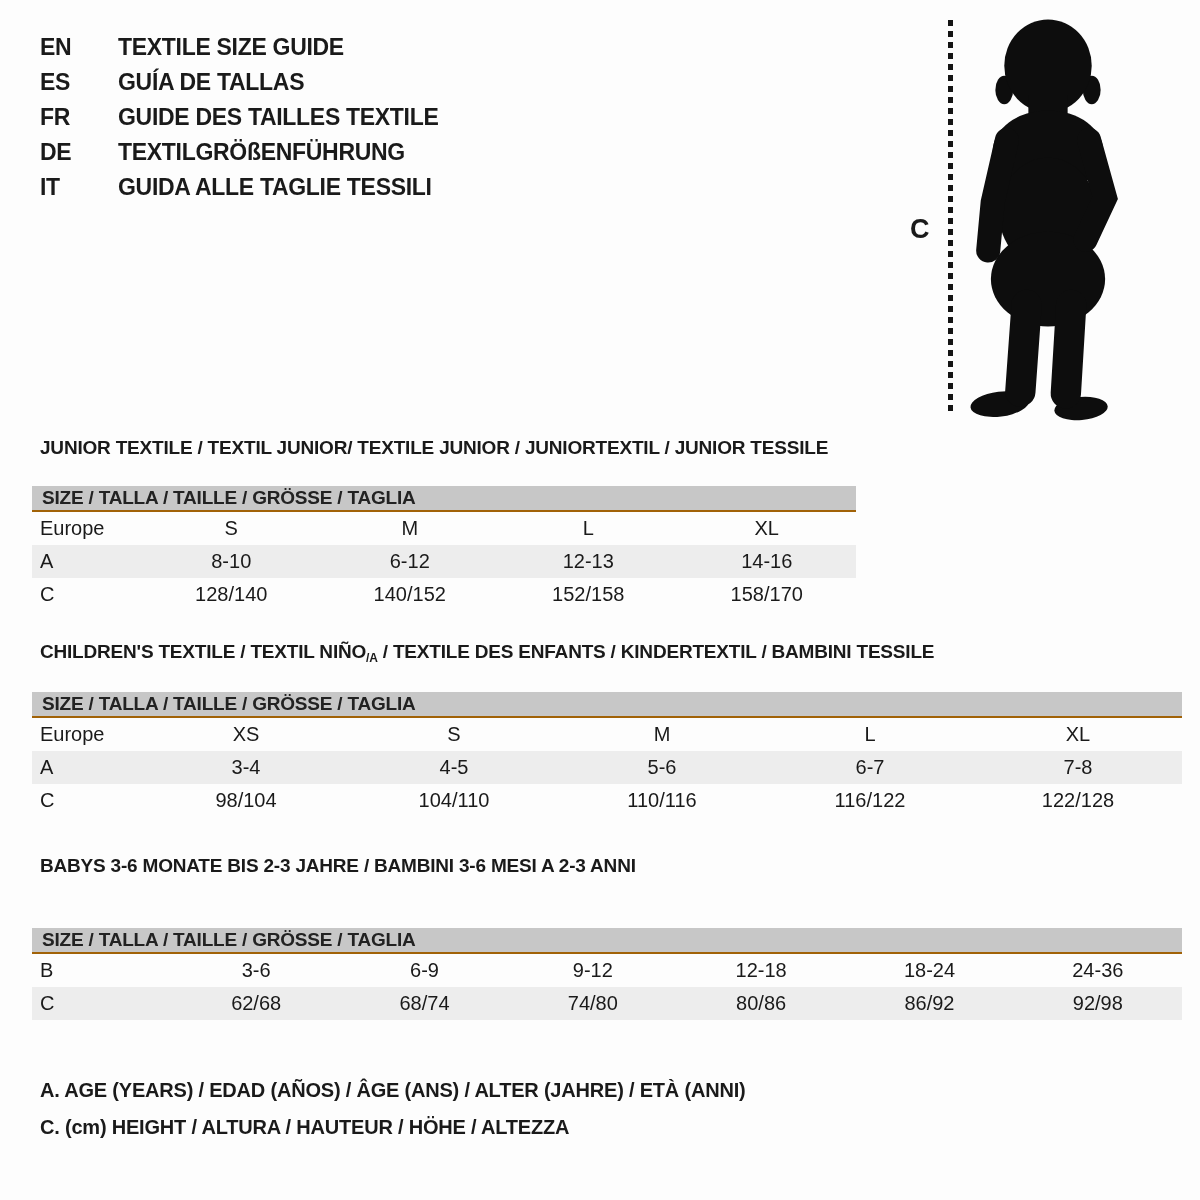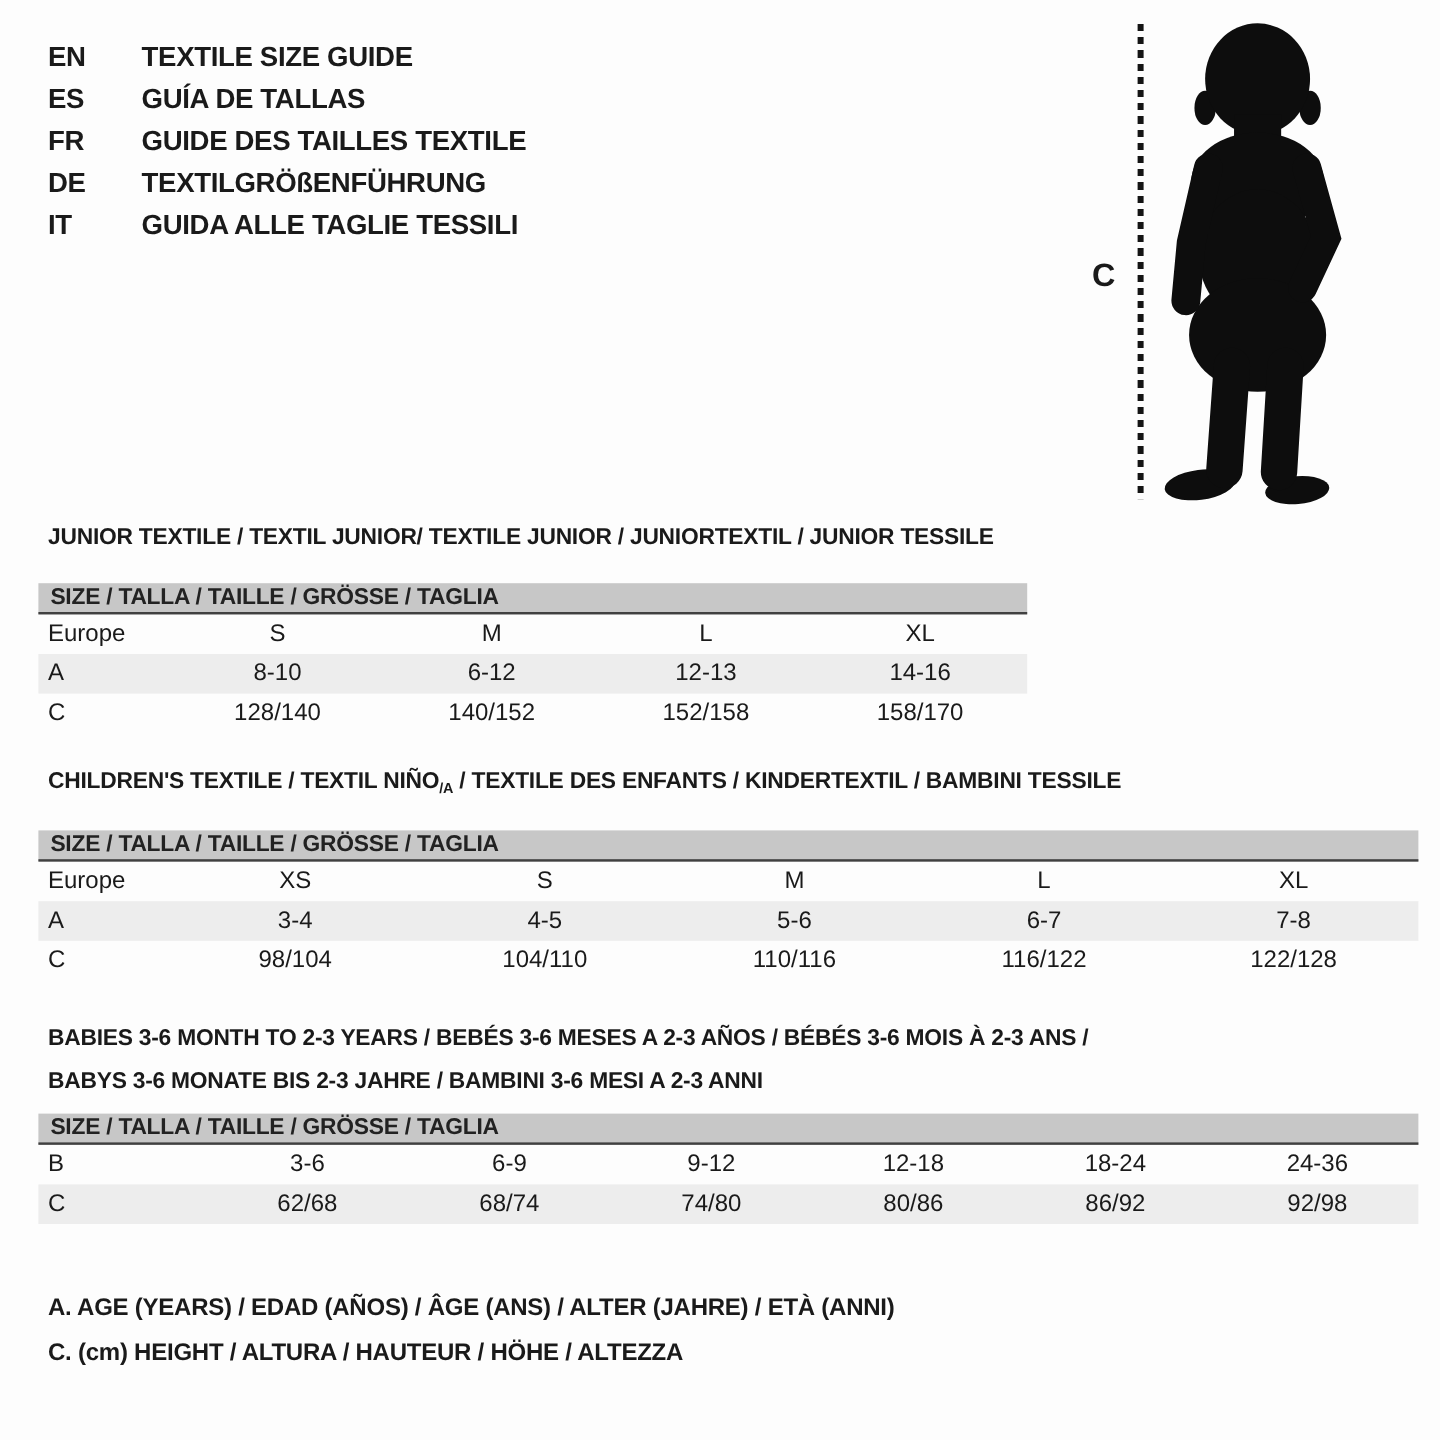--- a/index.html
+++ b/index.html
@@ -45,21 +45,21 @@
   .sub-mark { font-size: 12px; vertical-align: -4px; }
 
   
   .size-table { position: absolute; left: 32px; }
   .junior   { top: 486px; width: 824px; }
   .children { top: 692px; width: 1150px; }
   .babies   { top: 928px; width: 1150px; }
 
   .size-bar {
     height: 26px; background: var(--bar_gray, #c7c7c7);
-    border-bottom: 2px solid #404040;
+    border-bottom: 2px solid #a16207;
     display: flex; align-items: center; padding-left: 10px;
     font-weight: bold; font-size: 19px; letter-spacing: -0.2px;
     color: #222222;
   }
   .trow { display: flex; height: 33px; align-items: center; font-size: 20px; }
   .trow:nth-of-type(odd) { background: var(--row_gray, #ededed); } 
   .trow.first { background: transparent; }
   .rlabel { width: 110px; padding-left: 8px; white-space: nowrap; }
   .babies .rlabel { width: 140px; }
   .cell { flex: 1; text-align: center; white-space: nowrap; }
@@ -172,21 +172,20 @@
       <div class="rlabel">C</div>
       <div class="cell">98/104</div>
       <div class="cell">104/110</div>
       <div class="cell">110/116</div>
       <div class="cell">116/122</div>
       <div class="cell">122/128</div>
     </div>
   </div>
 
   <div class="section-title t-babies">
-    <div>BABIES 3-6 MONTH TO 2-3 YEARS / BEBÉS 3-6 MESES A 2-3 AÑOS / BÉBÉS 3-6 MOIS À 2-3 ANS /</div>
     <div>BABYS 3-6 MONATE BIS 2-3 JAHRE / BAMBINI 3-6 MESI A 2-3 ANNI</div>
   </div>
   <div class="size-table babies">
     <div class="size-bar">SIZE / TALLA / TAILLE / GRÖSSE / TAGLIA</div>
     <div class="trow first">
       <div class="rlabel">B</div>
       <div class="cell">3-6</div>
       <div class="cell">6-9</div>
       <div class="cell">9-12</div>
       <div class="cell">12-18</div>

